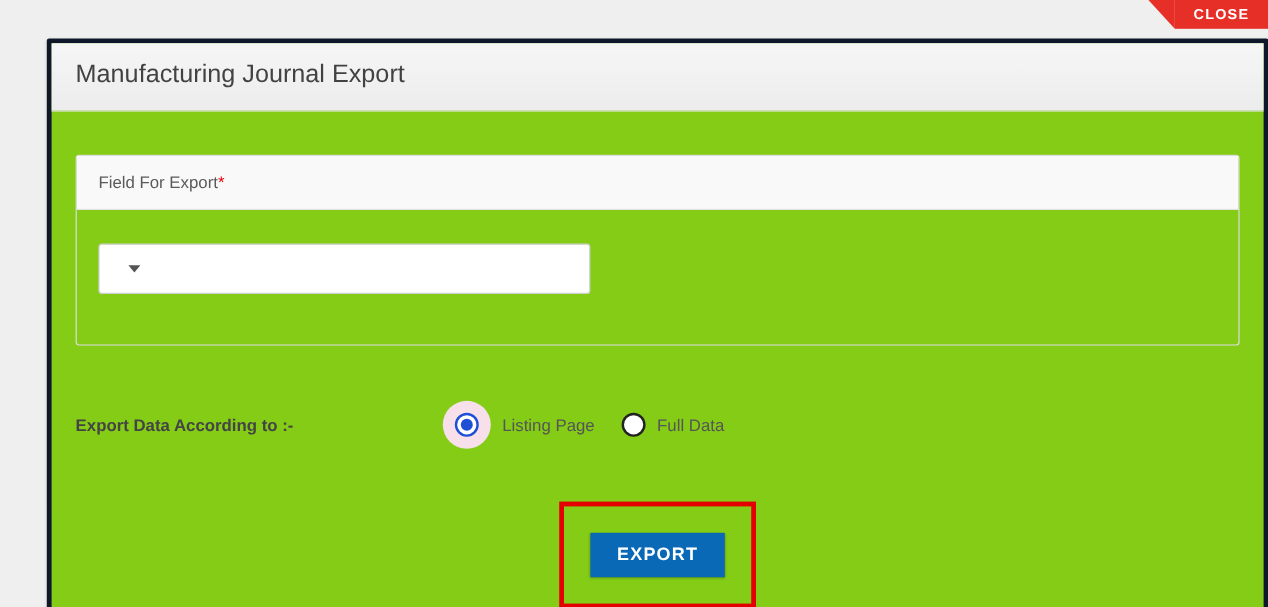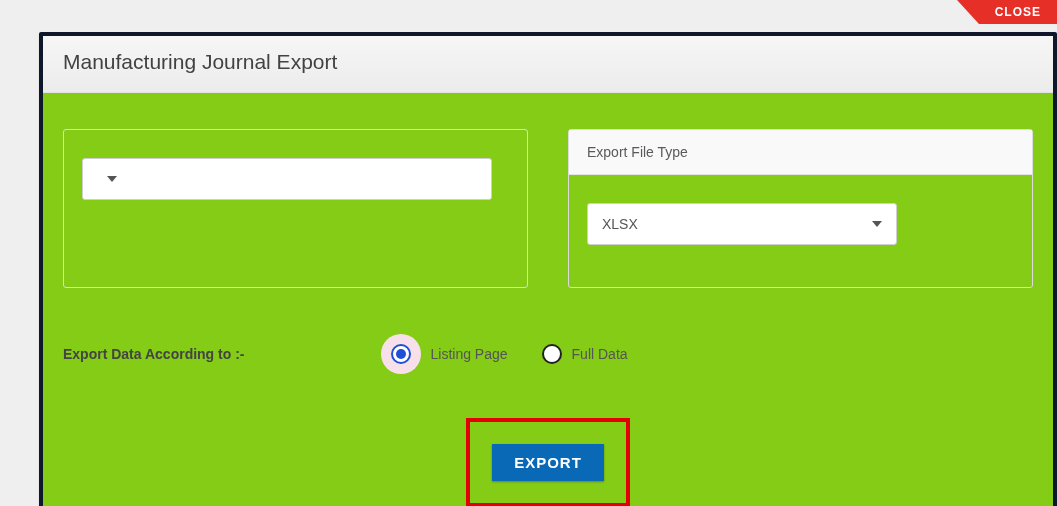--- a/index.html
+++ b/index.html
@@ -104,21 +104,21 @@
     border-left: 5px solid transparent;
     border-right: 5px solid transparent;
     border-top: 6px solid #555;
     flex-shrink: 0;
     margin-left: 10px;
   }
   .choice-row {
     display: flex;
     align-items: center;
     margin-top: 46px;
-    gap: 16px;
+    gap: 4px;
   }
   .choice-row .prompt {
     font-size: 14px;
     font-weight: 600;
     color: #444;
     margin-right: 120px;
     white-space: nowrap;
   }
   .radio-wrap {
     display: flex;
@@ -189,38 +189,30 @@
 
   <div class="dialog-header">
     <h1>Manufacturing Journal Export</h1>
   </div>
 
   <div class="dialog-body">
 
     <div class="row">
 
       <div class="field-box">
+        <div class="fb-header">
+          <span>Field For Export</span><span class="req">*</span>
+        </div>
         <div class="fb-body">
           <div class="select">
             <span class="caret"></span>
           </div>
         </div>
       </div>
 
-      <div class="field-box file-type-box">
-        <div class="fb-header">
-          <span>Export File Type</span>
-        </div>
-        <div class="fb-body">
-          <div class="select">
-            <span class="value">XLSX</span>
-            <span class="caret"></span>
-          </div>
-        </div>
-      </div>
 
     </div>
 
     <div class="choice-row">
       <span class="prompt">Export Data According to :-</span>
 
       <div class="radio-wrap checked">
         <div class="halo">
           <div class="radio checked">
             <div class="dot"></div>

